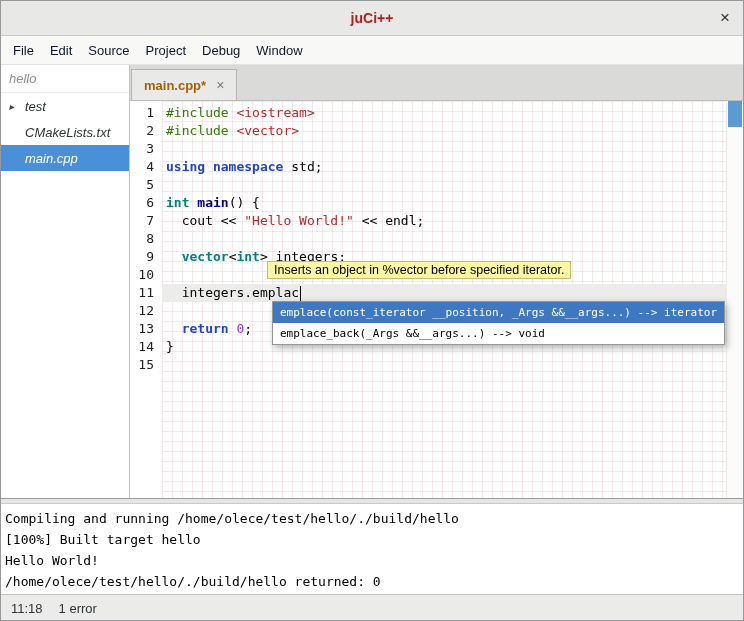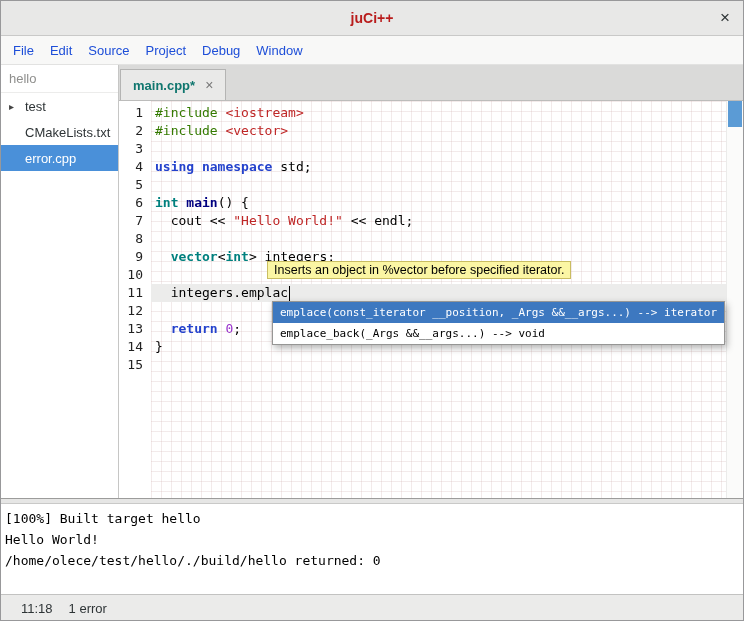--- a/index.html
+++ b/index.html
@@ -6,35 +6,35 @@
   body { margin: 0; background: #cfcfcf; font-family: "Liberation Sans", sans-serif; }
   .window { position: relative; width: 744px; height: 621px; background: #fff; border: 1px solid #98989a; overflow: hidden; }
 
   
   .titlebar { height: 35px; background: #e8e8e7; border-bottom: 1px solid #c9c9c8; display: flex; align-items: center; justify-content: center; position: relative; }
   .title { font-weight: bold; font-size: 14px; color: #b91c1c; }
   .close-btn { position: absolute; right: 13px; top: 50%; transform: translateY(-50%); font-size: 17px; color: #2e3436; }
 
   
   .menubar { height: 29px; background: #f8f8f7; border-bottom: 1px solid #e2e2e1; display: flex; align-items: center; padding-left: 4px; }
-  .menu-item { padding: 0 8px; font-size: 13px; color: #1d4ed8; line-height: 29px; }
+  .menu-item { padding: 0 8px; font-size: 13px; color: #0f172a; line-height: 29px; }
 
   
   .main { display: flex; height: 433px; }
-  .sidebar { width: 118px; flex: none; border-right: 1px solid #c6c6c5; background: #fff; display: flex; flex-direction: column; }
+  .sidebar { width: 129px; flex: none; border-right: 1px solid #c6c6c5; background: #fff; display: flex; flex-direction: column; font-style: italic; }
   .project { height: 28px; line-height: 28px; padding-left: 8px; color: #8f8f8d; font-size: 13px; border-bottom: 1px solid #ececeb; }
   .tree-row { height: 26px; display: flex; align-items: center; font-size: 13px; color: #2e3436; }
   .tree-row.selected { background: var(--selection-blue); color: #fff; }
   .expander { width: 24px; padding-left: 8px; font-size: 10px; color: #444; flex: none; }
   .tree-row.selected .expander { color: #fff; }
 
   .editorpane { flex: 1; display: flex; flex-direction: column; min-width: 0; }
   .tabbar { height: 36px; background: #dadad9; border-bottom: 1px solid #bcbcbb; display: flex; align-items: flex-end; padding-left: 1px; }
   .tab { height: 31px; background: #e9e9e8; border: 1px solid #b4b4b3; border-bottom: none; display: flex; align-items: center; padding: 0 12px; gap: 10px; }
-  .tab-label { font-weight: bold; font-size: 13px; color: #0f766e; }
+  .tab-label { font-weight: bold; font-size: 13px; color: #a16207; }
   .tab-close { color: #777; font-size: 14px; }
 
   .editor { flex: 1; display: flex; position: relative; background: #fff; overflow: hidden; }
   .gutter { width: 32px; flex: none; padding-top: 3px; text-align: right; background: #fff; }
   .lnum { height: 18px; line-height: 18px; padding-right: 8px; font-family: "DejaVu Sans Mono", monospace; font-size: 13px; color: #222; }
   .code { flex: 1; padding-top: 3px; font-family: "DejaVu Sans Mono", monospace; font-size: 13px; line-height: 18px; white-space: pre; overflow: hidden;
           background-image: linear-gradient(to right, rgba(214,188,188,0.30) 1px, transparent 1px),
                             linear-gradient(to bottom, rgba(214,188,188,0.30) 1px, transparent 1px);
           background-size: 10px 10px; }
   .line { height: 18px; padding-left: 4px; }
@@ -47,21 +47,21 @@
   .tok-func { color: var(--syn-function); font-weight: bold; }
   .tok-num { color: var(--syn-number); }
   .caret { display: inline-block; width: 1px; height: 15px; background: #000; vertical-align: middle; margin-left: 1px; }
 
   .vscroll { width: 17px; flex: none; background: #fbfbfa; border-left: 1px solid #ebebea; position: relative; }
   .thumb { position: absolute; top: 0; left: 1px; right: 1px; height: 26px; background: var(--scrollbar-thumb); }
 
   
   .paned-handle { height: 6px; background: #e6e6e5; border-top: 1px solid #9c9c9b; border-bottom: 1px solid #c9c9c8; }
   .output { height: 90px; background: #fff; padding: 4px 0 0 4px; font-family: "DejaVu Sans Mono", monospace; font-size: 13px; line-height: 21px; color: #000; overflow: hidden; }
-  .statusbar { height: 28px; background: #ebebea; border-top: 1px solid #c2c2c1; display: flex; align-items: center; gap: 16px; padding-left: 20px; font-size: 13px; color: #2e3436; }
+  .statusbar { height: 28px; background: #ebebea; border-top: 1px solid #c2c2c1; display: flex; align-items: center; gap: 16px; padding-left: 10px; font-size: 13px; color: #2e3436; }
 
   
   .tooltip { position: absolute; left: 266px; top: 260px; background: var(--tooltip-bg); border: 1px solid #c9bd62; padding: 1px 6px; font-size: 12.5px; color: #000; z-index: 6; white-space: nowrap; }
   .completion { position: absolute; left: 271px; top: 300px; background: #fff; border: 1px solid #969695; box-shadow: 2px 3px 7px rgba(0,0,0,0.3); z-index: 5; }
   .comp-row { padding: 4px 7px; font-family: "DejaVu Sans Mono", monospace; font-size: 11px; color: #000; white-space: nowrap; }
   .comp-row.selected { background: var(--completion-selected); color: #fff; }
 </style>
 </head>
 <body>
 
@@ -87,21 +87,21 @@
           <div class="tree-row">
             <span class="expander">▸</span>
             <span class="tree-label">test</span>
           </div>
           <div class="tree-row">
             <span class="expander"></span>
             <span class="tree-label">CMakeLists.txt</span>
           </div>
           <div class="tree-row selected">
             <span class="expander"></span>
-            <span class="tree-label">error.cpp</span>
+            <span class="tree-label">main.cpp</span>
           </div>
         </div>
     </div>
     <div class="editorpane">
       <div class="tabbar" id="tabbar">
           <div class="tab active">
             <span class="tab-label">main.cpp*</span>
             <span class="tab-close">×</span>
           </div>
         </div>
@@ -127,20 +127,21 @@
         <div class="vscroll">
           <div class="thumb"></div>
         </div>
       </div>
     </div>
   </div>
 
   <div class="paned-handle"></div>
 
   <div class="output" id="output">
+      <div class="out-line">Compiling and running /home/olece/test/hello/./build/hello</div>
       <div class="out-line">[100%] Built target hello</div>
       <div class="out-line">Hello World!</div>
       <div class="out-line">/home/olece/test/hello/./build/hello returned: 0</div>
     </div>
 
   <div class="statusbar">
     <span>11:18</span>
     <span>1 error</span>
   </div>
 

